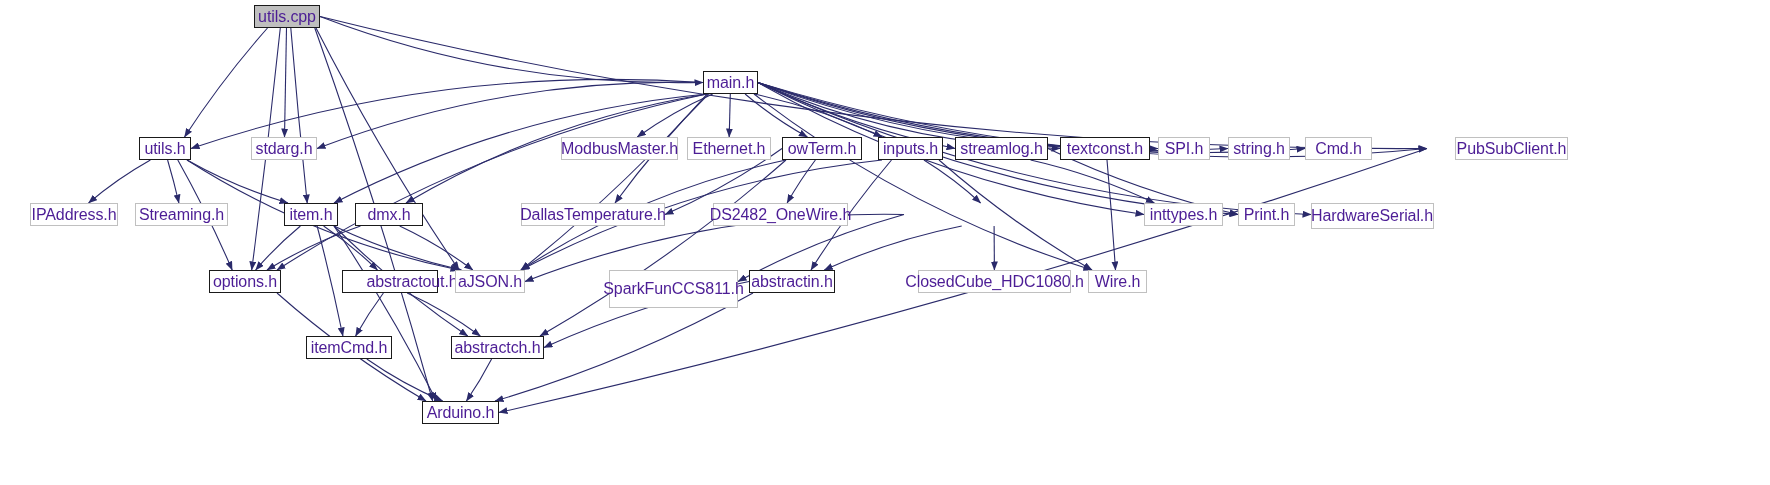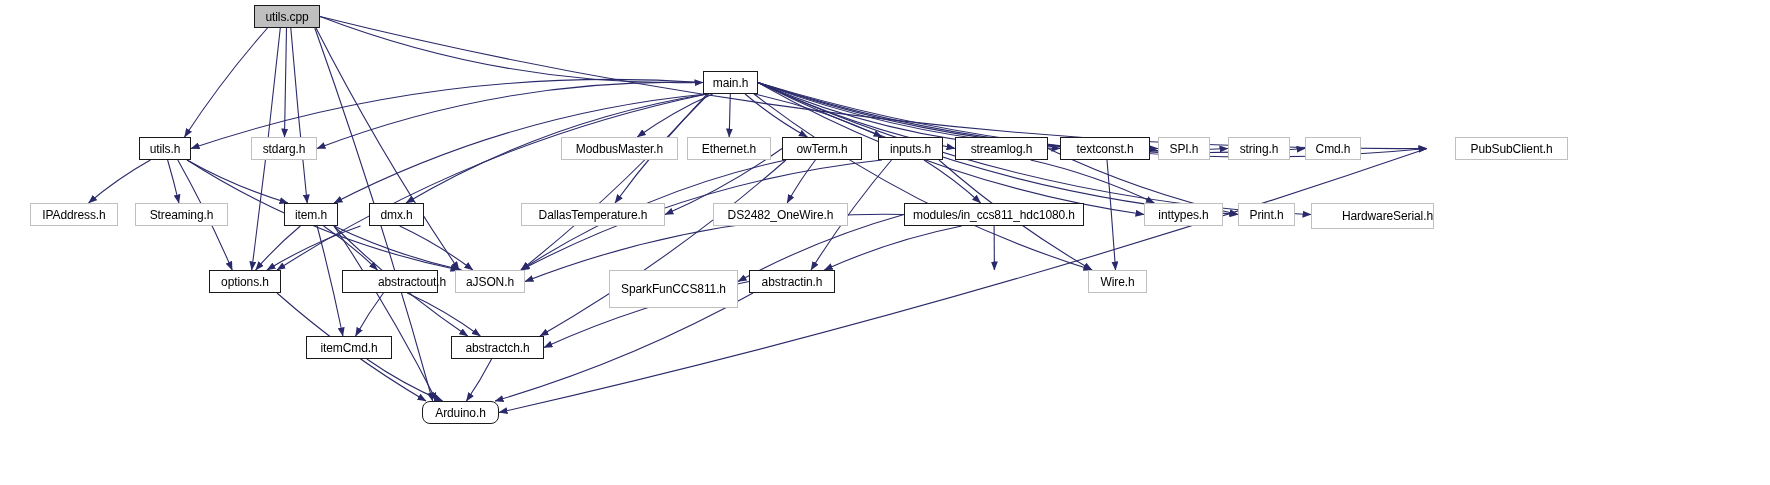--- a/index.html
+++ b/index.html
@@ -3,22 +3,22 @@
 <meta charset="utf-8">
 <title>utils.cpp include dependency graph</title>
 <style>
   html,body{margin:0;padding:0;background:#ffffff;}
   body{font-family:"Liberation Sans",sans-serif;}
   #graph{position:relative;width:1770px;height:485px;overflow:hidden;background:#fff;}
   #edges{position:absolute;left:0;top:0;width:1770px;height:485px;}
   .node{position:absolute;box-sizing:border-box;display:flex;align-items:center;
         justify-content:center;background:#ffffff;border:1px solid #c0c0c0;
         color:#000000;white-space:nowrap;line-height:1;}
-  .node .lbl{font-size:12px;font-family:"Liberation Sans",sans-serif;
-             letter-spacing:-0.1px;color:#000000;}
+  .node .lbl{font-size:16px;font-family:"Liberation Sans",sans-serif;
+             letter-spacing:-0.1px;color:#4c1d95;}
   .node.strong{border:1.6px solid #1a1a1a;}
   .node.root{background:#bfbfbf;border:1.6px solid #1a1a1a;}
 </style>
 </head>
 <body>
 
 <div id="graph">
   <svg id="edges" viewBox="0 0 1770 485" xmlns="http://www.w3.org/2000/svg">
     <defs>
       <marker id="ah" markerWidth="9" markerHeight="7" refX="8.5" refY="3.5" orient="auto" markerUnits="userSpaceOnUse">
@@ -122,46 +122,43 @@
     </div>
     <div class="node strong" style="left: 1060px; top: 137px; width: 90px; height: 23px;">
       <span class="lbl">textconst.h</span>
     </div>
     <div class="node" style="left: 1158px; top: 137px; width: 52px; height: 23px;">
       <span class="lbl">SPI.h</span>
     </div>
     <div class="node" style="left: 1228px; top: 137px; width: 62px; height: 23px;">
       <span class="lbl">string.h</span>
     </div>
-    <div class="node" style="left: 1305px; top: 137px; width: 56px; height: 23px;">
+    <div class="node" style="left: 1305px; top: 137px; width: 67px; height: 23px;">
       <span class="lbl">Cmd.h</span>
     </div>
     <div class="node" style="left: 1427px; top: 137px; width: 113px; height: 23px; margin-left: 28px;">
       <span class="lbl">PubSubClient.h</span>
     </div>
     <div class="node" style="left: 30px; top: 203px; width: 88px; height: 23px;">
       <span class="lbl">IPAddress.h</span>
     </div>
     <div class="node" style="left: 135px; top: 203px; width: 93px; height: 23px; text-align: center;">
       <span class="lbl">Streaming.h</span>
     </div>
     <div class="node strong" style="left: 284px; top: 203px; width: 54px; height: 23px;">
       <span class="lbl">item.h</span>
     </div>
-    <div class="node strong" style="left: 369px; top: 203px; width: 55px; height: 23px;">
+    <div class="node strong" style="left: 355px; top: 203px; width: 68px; height: 23px;">
       <span class="lbl">dmx.h</span>
     </div>
     <div class="node" style="left: 521px; top: 203px; width: 144px; height: 23px;">
       <span class="lbl">DallasTemperature.h</span>
     </div>
     <div class="node" style="left: 713px; top: 203px; width: 135px; height: 23px;">
       <span class="lbl">DS2482_OneWire.h</span>
-    </div>
-    <div class="node strong" style="left: 904px; top: 203px; width: 180px; height: 23px;">
-      <span class="lbl">modules/in_ccs811_hdc1080.h</span>
     </div>
     <div class="node" style="left: 1144px; top: 203px; width: 79px; height: 23px;">
       <span class="lbl">inttypes.h</span>
     </div>
     <div class="node" style="left: 1238px; top: 203px; width: 57px; height: 23px;">
       <span class="lbl">Print.h</span>
     </div>
     <div class="node" style="left: 1311px; top: 203px; width: 123px; height: 26px; justify-content: flex-end;">
       <span class="lbl">HardwareSerial.h</span>
     </div>
@@ -173,25 +170,28 @@
     </div>
     <div class="node" style="left: 455px; top: 270px; width: 70px; height: 23px;">
       <span class="lbl">aJSON.h</span>
     </div>
     <div class="node" style="left: 609px; top: 270px; width: 129px; height: 38px;">
       <span class="lbl">SparkFunCCS811.h</span>
     </div>
     <div class="node strong" style="left: 749px; top: 270px; width: 86px; height: 23px;">
       <span class="lbl">abstractin.h</span>
     </div>
+    <div class="node" style="left: 918px; top: 270px; width: 153px; height: 23px;">
+      <span class="lbl">ClosedCube_HDC1080.h</span>
+    </div>
     <div class="node" style="left: 1088px; top: 270px; width: 59px; height: 23px;">
       <span class="lbl">Wire.h</span>
     </div>
     <div class="node strong" style="left: 306px; top: 336px; width: 86px; height: 23px;">
       <span class="lbl">itemCmd.h</span>
     </div>
     <div class="node strong" style="left: 451px; top: 336px; width: 93px; height: 23px;">
       <span class="lbl">abstractch.h</span>
     </div>
-    <div class="node strong" style="left: 422px; top: 401px; width: 77px; height: 23px; border-radius: 8px;">
+    <div class="node strong" style="left: 422px; top: 401px; width: 77px; height: 23px;">
       <span class="lbl">Arduino.h</span>
     </div>
   </div>
 
 </body></html>

